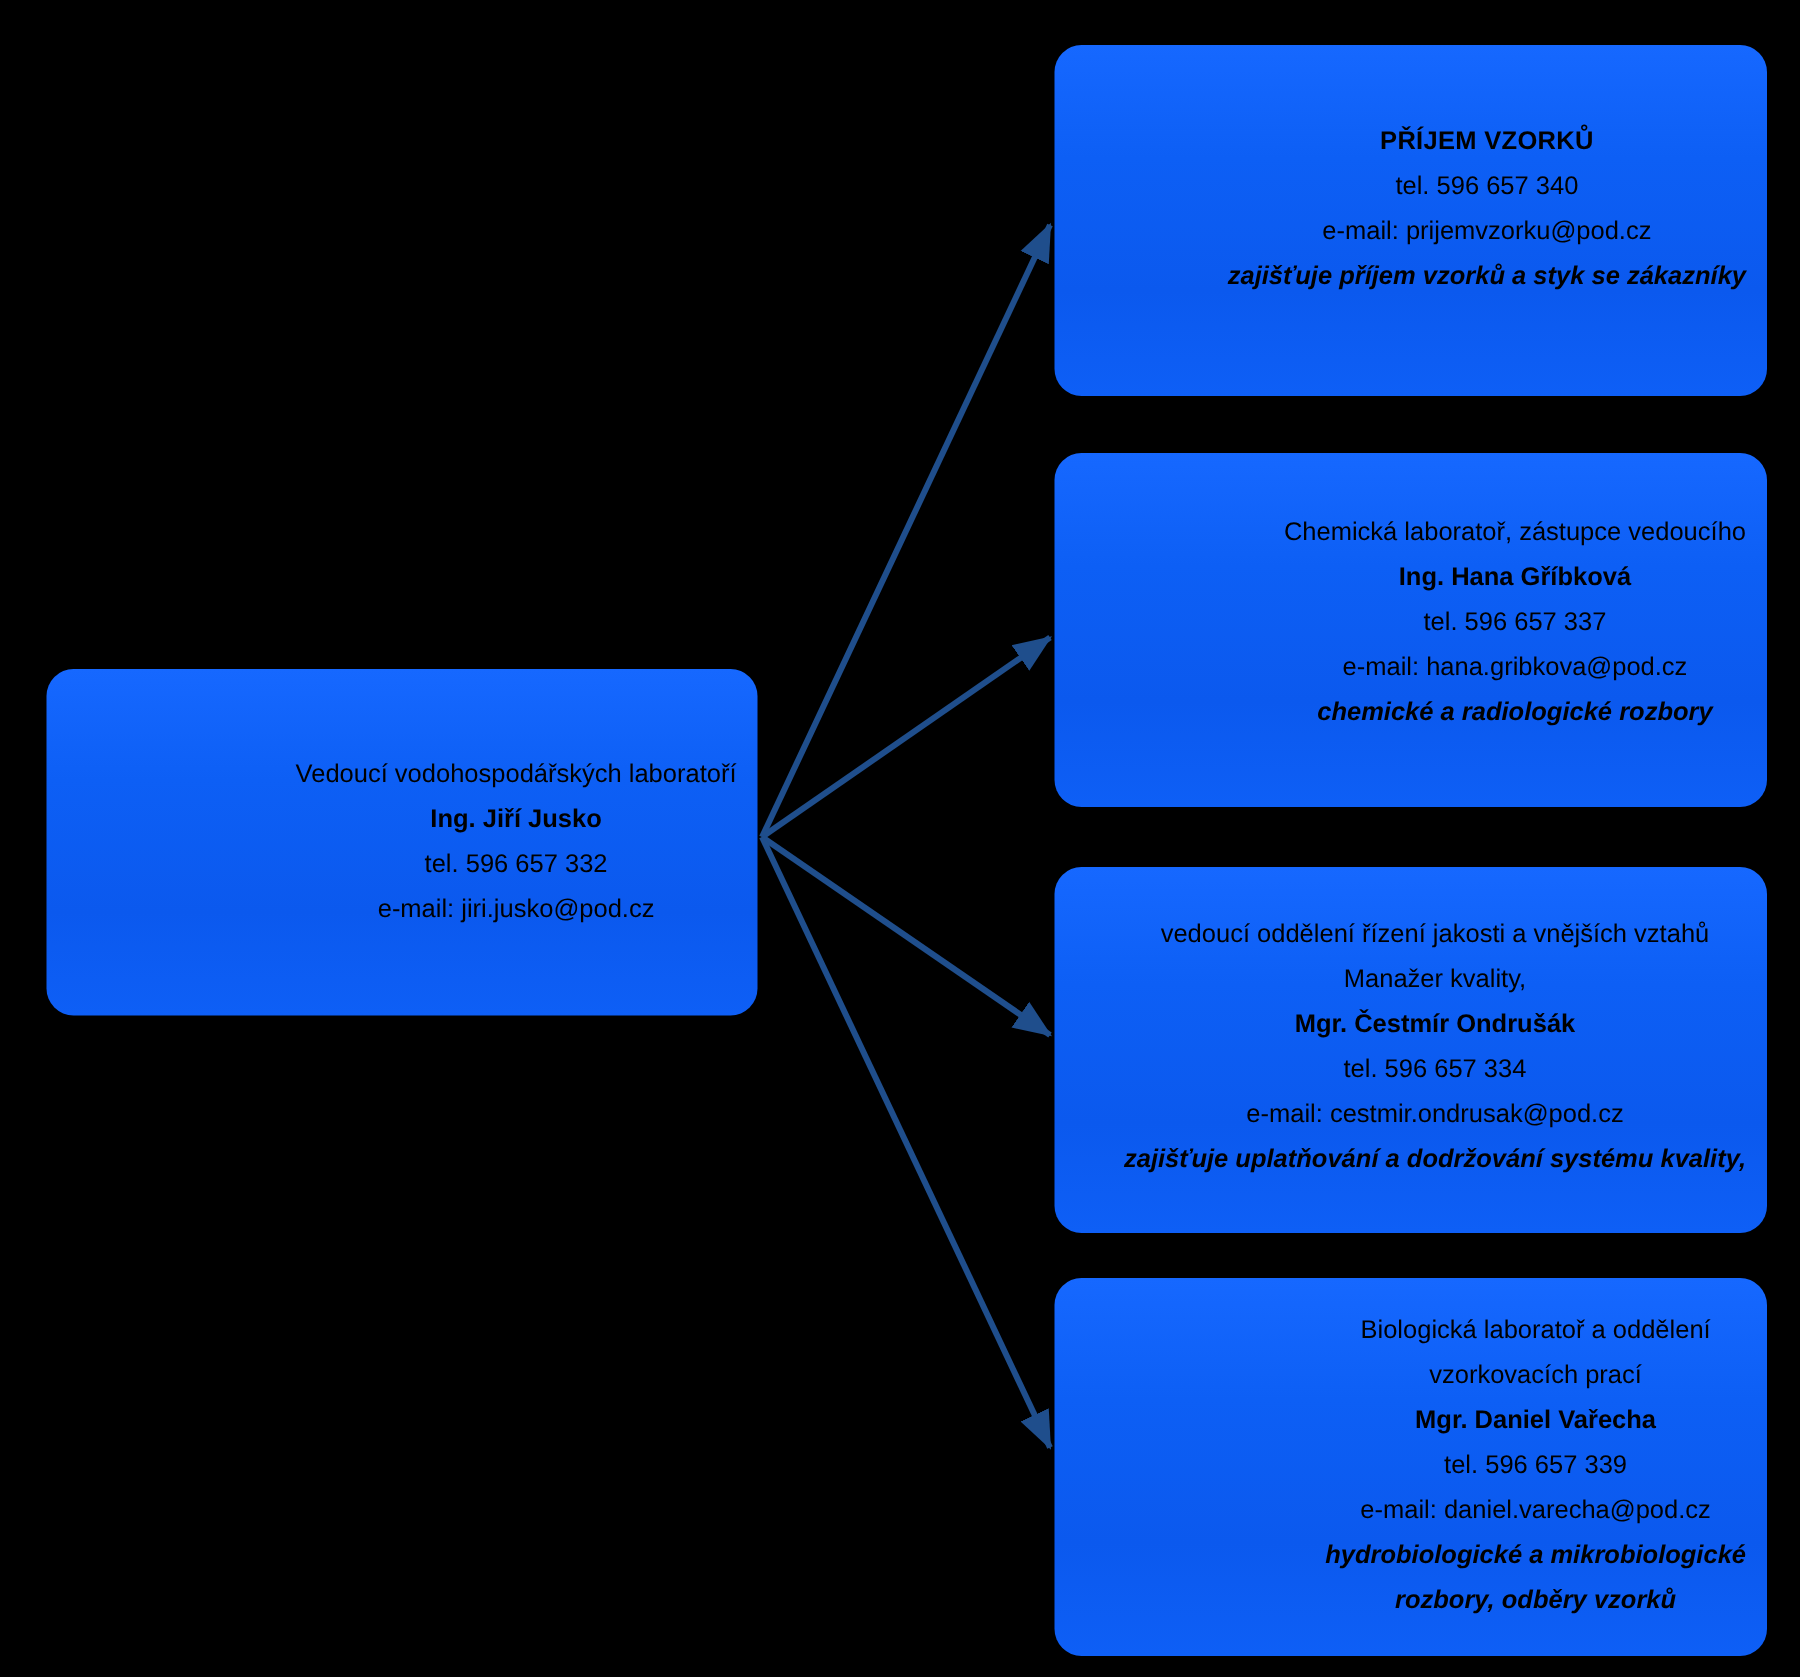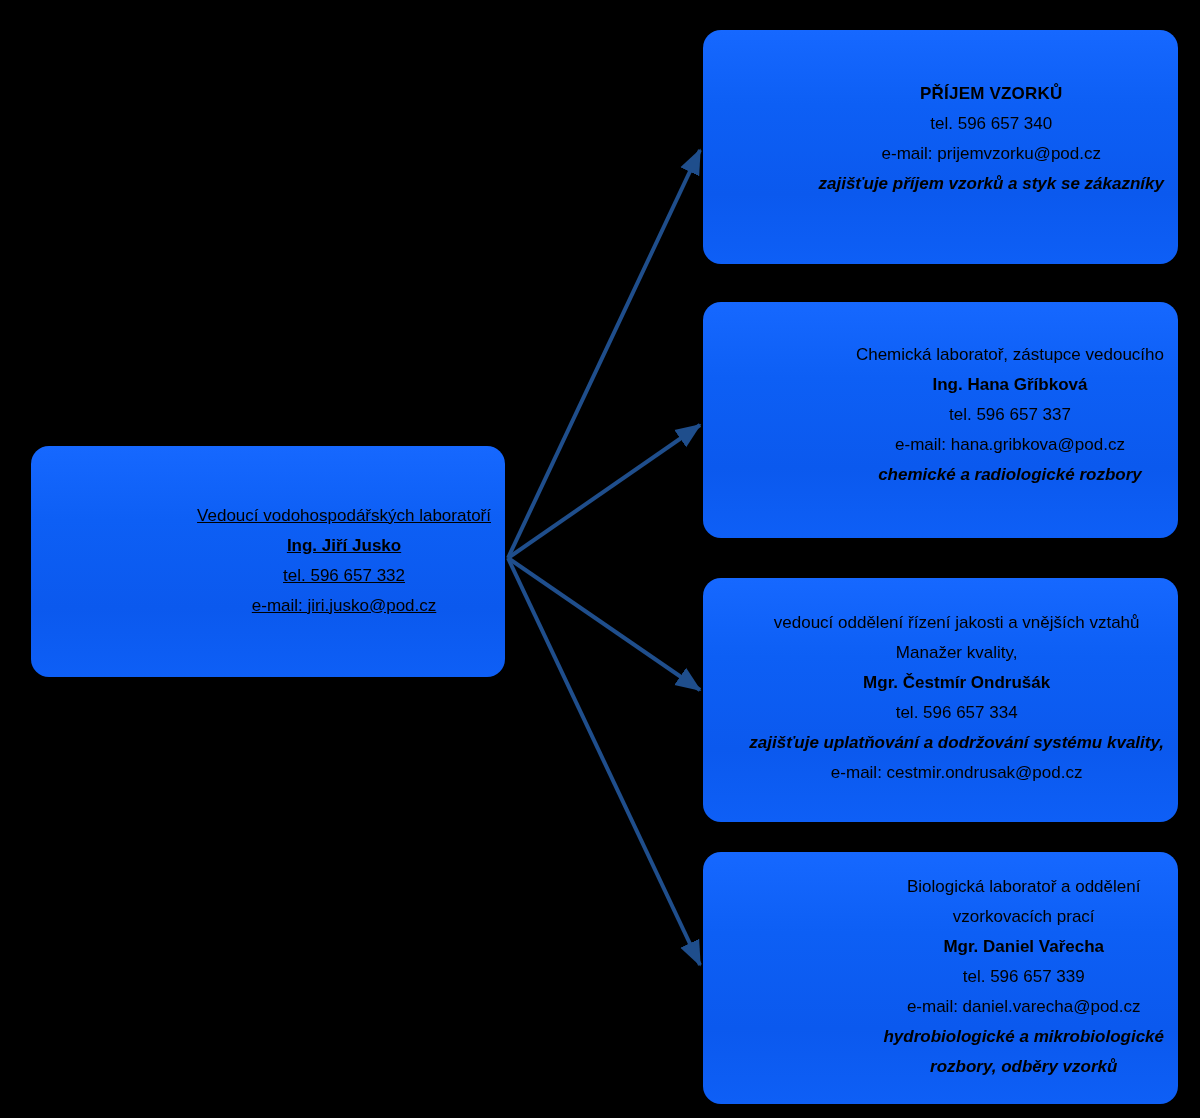--- a/index.html
+++ b/index.html
@@ -49,21 +49,21 @@
   .line.head { font-weight: bold; letter-spacing: 0.2px; }
 
   
   #node-root   { left: 31px;  top: 446px;  width: 474px; height: 231px; }
   #node-box-1  { left: 703px; top: 30px;   width: 475px; height: 234px; }
   #node-box-2  { left: 703px; top: 302px;  width: 475px; height: 236px; padding-left: 28px; }
   #node-box-3  { left: 703px; top: 578px;  width: 475px; height: 244px; }
   #node-box-4  { left: 703px; top: 852px;  width: 475px; height: 252px; }
 
   
-  #node-root .textblock   { margin-top: -2px; text-decoration: underline; }
+  #node-root .textblock   { margin-top: -2px; }
   #node-box-1 .textblock  { margin-top: -16px; }
   #node-box-2 .textblock  { margin-top: -10px; }
   #node-box-3 .textblock  { margin-top: -4px; }
   #node-box-4 .textblock  { margin-top: -2px; }
 </style>
 </head>
 <body>
 
 <div id="canvas">
 
@@ -108,22 +108,22 @@
       <div class="line italic">chemické a radiologické rozbory</div>
     </div>
   </div>
 
   <div class="node" id="node-box-3">
     <div class="textblock">
       <div class="line">vedoucí oddělení řízení jakosti a vnějších vztahů</div>
       <div class="line">Manažer kvality,</div>
       <div class="line bold">Mgr. Čestmír Ondrušák</div>
       <div class="line">tel. 596 657 334</div>
+      <div class="line">e-mail: cestmir.ondrusak@pod.cz</div>
       <div class="line italic">zajišťuje uplatňování a dodržování systému kvality,</div>
-      <div class="line">e-mail: cestmir.ondrusak@pod.cz</div>
     </div>
   </div>
 
   <div class="node" id="node-box-4">
     <div class="textblock">
       <div class="line">Biologická laboratoř a oddělení</div>
       <div class="line">vzorkovacích prací</div>
       <div class="line bold">Mgr. Daniel Vařecha</div>
       <div class="line">tel. 596 657 339</div>
       <div class="line">e-mail: daniel.varecha@pod.cz</div>

